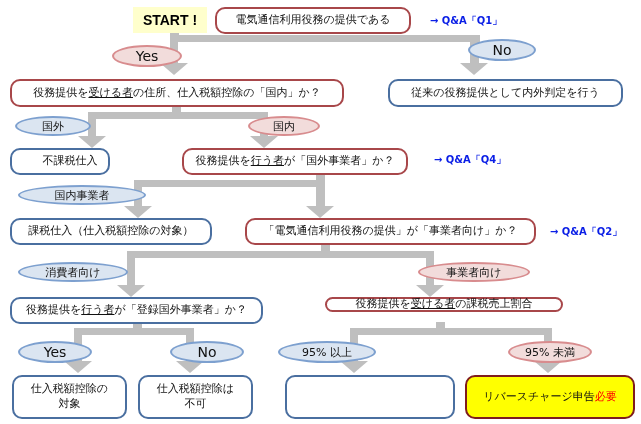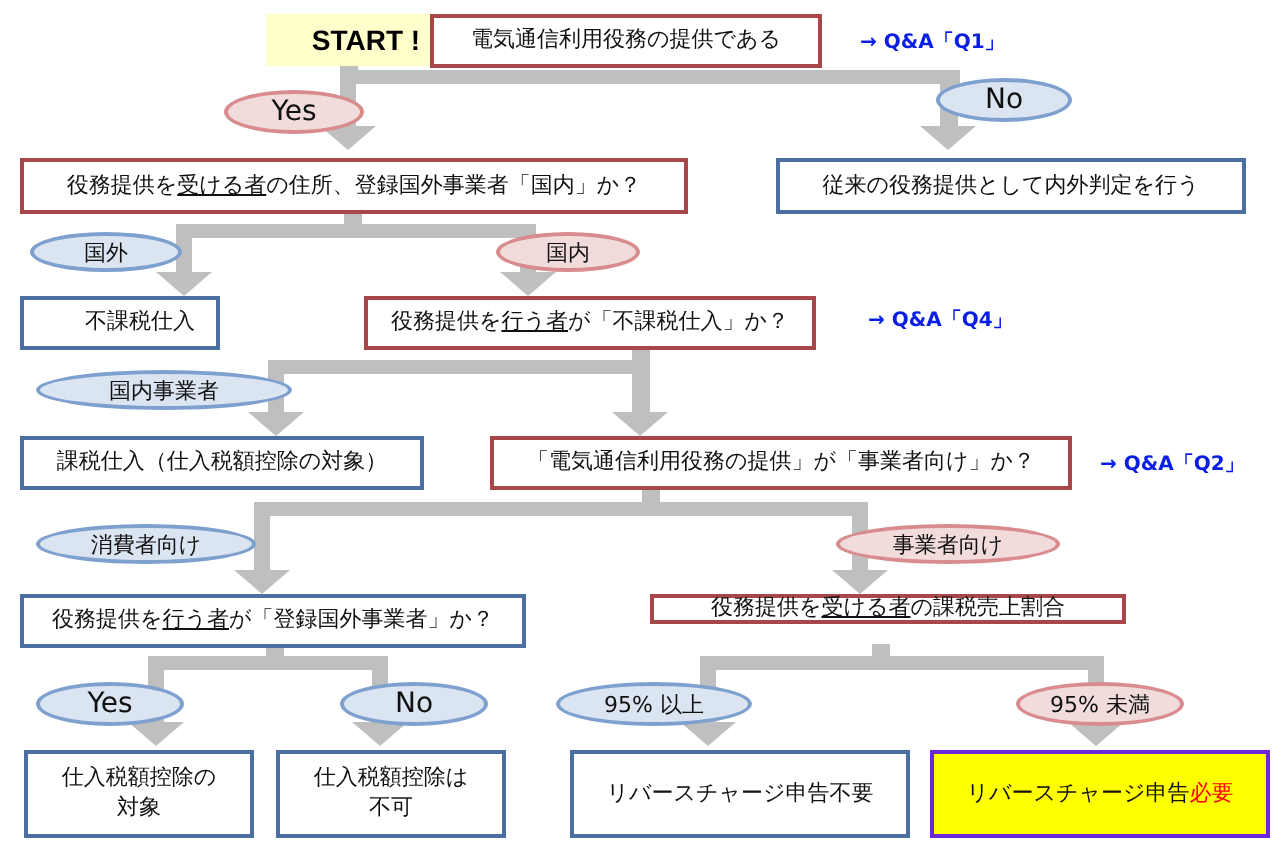--- a/index.html
+++ b/index.html
@@ -1,26 +1,26 @@
 <!DOCTYPE html>
 <html><head>
 <meta charset="utf-8">
 <style>
   html,body{margin:0;padding:0;background:#fff;}
   body{width:641px;height:424px;position:relative;overflow:hidden;font-family:"DejaVu Sans",sans-serif;}
-  .box{position:absolute;box-sizing:border-box;background:#fff;display:flex;align-items:center;justify-content:center;text-align:center;font-size:11px;color:#111;line-height:1.35;}
+  .box{position:absolute;box-sizing:border-box;background:#fff;display:flex;align-items:center;justify-content:center;text-align:center;font-size:11px;color:#111;line-height:1.35;border-radius:10px;}
   .red{border:2px solid #a8474a;}
   .blue{border:2px solid #4a6fa0;}
-  .yellow{background:#ffff00;border:2px solid #6d28d9;}
+  .yellow{background:#ffff00;border:2px solid #7f1d1d;}
   .oval{position:absolute;box-sizing:border-box;border-radius:50%;display:flex;align-items:center;justify-content:center;font-size:11px;color:#111;}
   .oval.r{background:#f2dcdb;border:2px solid #d88c8e;}
   .oval.b{background:#dbe5f1;border:2px solid #7da0cf;}
   .oval.big{font-size:14px;}
   .link{position:absolute;color:#0a1ee6;font-size:10px;font-weight:bold;white-space:nowrap;}
-  .start{position:absolute;background:#ffffcc;font-weight:bold;font-size:14px;display:flex;align-items:center;justify-content:center;font-family:"Liberation Sans",sans-serif;padding-left:13px;}
+  .start{position:absolute;background:#ffffcc;font-weight:bold;font-size:14px;display:flex;align-items:center;justify-content:center;font-family:"Liberation Sans",sans-serif;}
   .u{text-decoration:underline;}
   .must{color:#ff0000;}
   svg{position:absolute;left:0;top:0;}
 </style>
 </head>
 <body>
 
 <svg width="641" height="424">
   <g fill="#bfbfbf">
 
@@ -70,30 +70,30 @@
 
 <div class="start" style="left:133px;top:7px;width:74px;height:26px;">START !</div>
 
 <div class="box red" style="left:215px;top:7px;width:196px;height:27px;">電気通信利用役務の提供である</div>
 <span class="link" style="left:430px;top:14px;">→ Q&amp;A「Q1」</span>
 
 <div class="oval r big" style="left:112px;top:45px;width:70px;height:22px;">Yes</div>
 <div class="oval b big" style="left:468px;top:39px;width:68px;height:22px;">No</div>
 
 <div class="box red" style="left:10px;top:79px;width:334px;height:28px;">
-  <span><span>役務提供を</span><span class="u">受ける者</span><span>の住所、登録国外事業者「国内」か？</span></span>
+  <span><span>役務提供を</span><span class="u">受ける者</span><span>の住所、仕入税額控除の「国内」か？</span></span>
 </div>
 <div class="box blue" style="left:371px;top:79px;width:235px;height:28px;margin-left:17px;">従来の役務提供として内外判定を行う</div>
 
 <div class="oval b" style="left:15px;top:116px;width:76px;height:20px;">国外</div>
 <div class="oval r" style="left:248px;top:116px;width:72px;height:20px;">国内</div>
 
 <div class="box blue" style="left:10px;top:148px;width:100px;height:27px;padding-left:20px;">不課税仕入</div>
 <div class="box red" style="left:182px;top:148px;width:226px;height:27px;">
-  <span><span>役務提供を</span><span class="u">行う者</span><span>が「不課税仕入」か？</span></span>
+  <span><span>役務提供を</span><span class="u">行う者</span><span>が「国外事業者」か？</span></span>
 </div>
 <span class="link" style="left:434px;top:153px;">→ Q&amp;A「Q4」</span>
 
 <div class="oval b" style="left:18px;top:185px;width:128px;height:20px;">国内事業者</div>
 <div class="oval r" style="left:312px;top:185px;width:128px;height:20px;margin-top:39px;">国外事業者</div>
 
 <div class="box blue" style="left:10px;top:218px;width:202px;height:27px;">課税仕入（仕入税額控除の対象）</div>
 <div class="box red" style="left:245px;top:218px;width:291px;height:27px;">「電気通信利用役務の提供」が「事業者向け」か？</div>
 <span class="link" style="left:550px;top:225px;">→ Q&amp;A「Q2」</span>
 
@@ -112,17 +112,17 @@
 <div class="oval b" style="left:278px;top:341px;width:98px;height:22px;">95% 以上</div>
 <div class="oval r" style="left:508px;top:341px;width:84px;height:22px;">95% 未満</div>
 
 <div class="box blue" style="left:12px;top:375px;width:115px;height:44px;">
   <span><span>仕入税額控除の</span><br><span>対象</span></span>
 </div>
 <div class="box blue" style="left:138px;top:375px;width:115px;height:44px;">
   <span><span>仕入税額控除は</span><br><span>不可</span></span>
 </div>
 <div class="box blue" style="left:285px;top:375px;width:170px;height:44px;">
-  <span><span>リバースチャージ申告不要</span><br></span>
+  <span><br></span>
 </div>
 <div class="box yellow" style="left:465px;top:375px;width:170px;height:44px;">
   <span><span>リバースチャージ申告</span><span class="must">必要</span><br></span>
 </div>
 
 </body></html>

